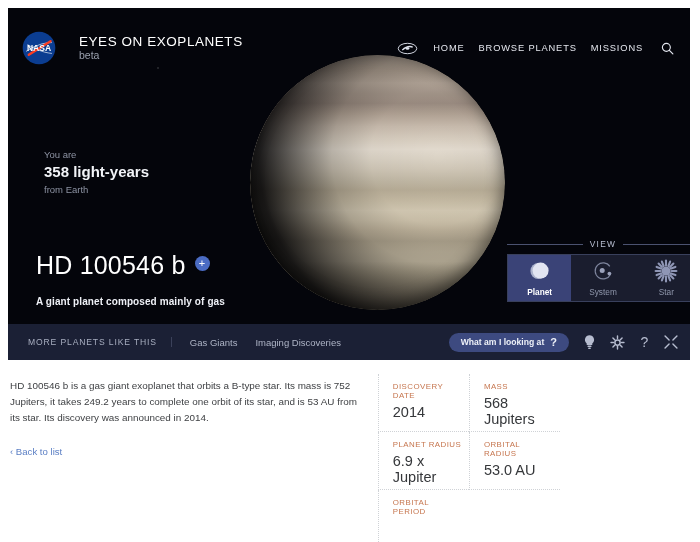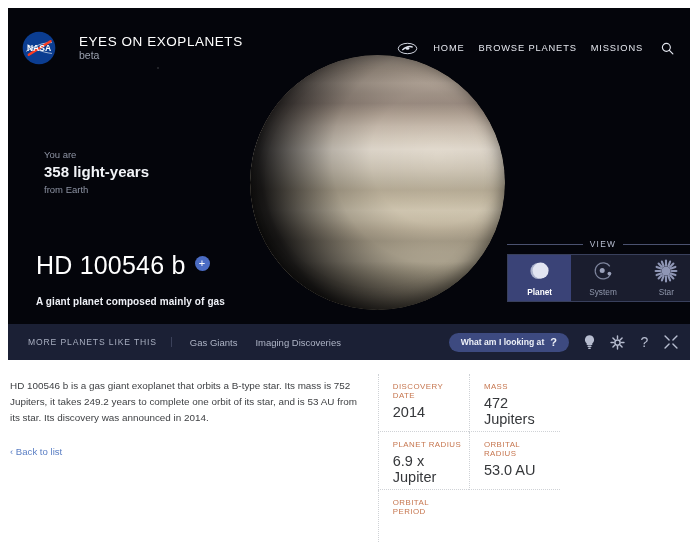--- a/index.html
+++ b/index.html
@@ -438,21 +438,21 @@
   <div id="facts-col">
 
 
     <div class="fact">
       <div class="fact-label">DISCOVERY DATE</div>
       <div class="fact-value">2014</div>
     </div>
 
     <div class="fact">
       <div class="fact-label">MASS</div>
-      <div class="fact-value">472 Jupiters</div>
+      <div class="fact-value">568 Jupiters</div>
     </div>
 
     <div class="fact">
       <div class="fact-label">PLANET RADIUS</div>
       <div class="fact-value">6.9 x Jupiter</div>
     </div>
 
     <div class="fact">
       <div class="fact-label">ORBITAL RADIUS</div>
       <div class="fact-value">53.0 AU</div>

